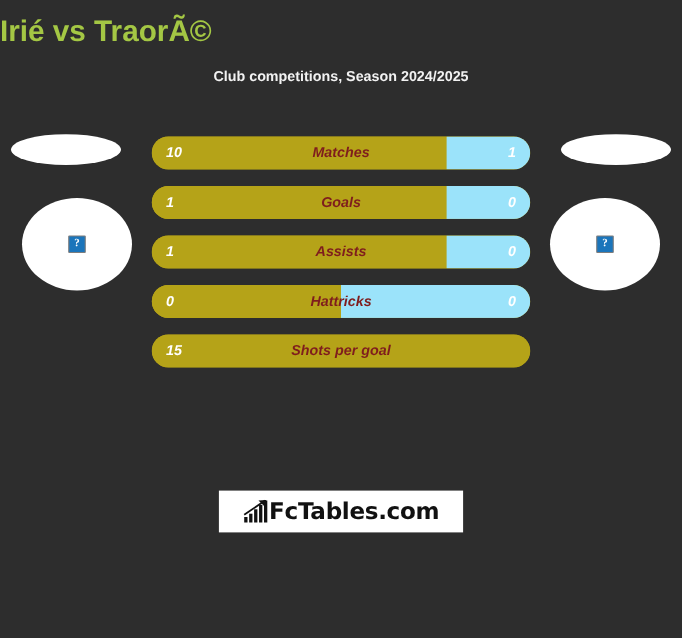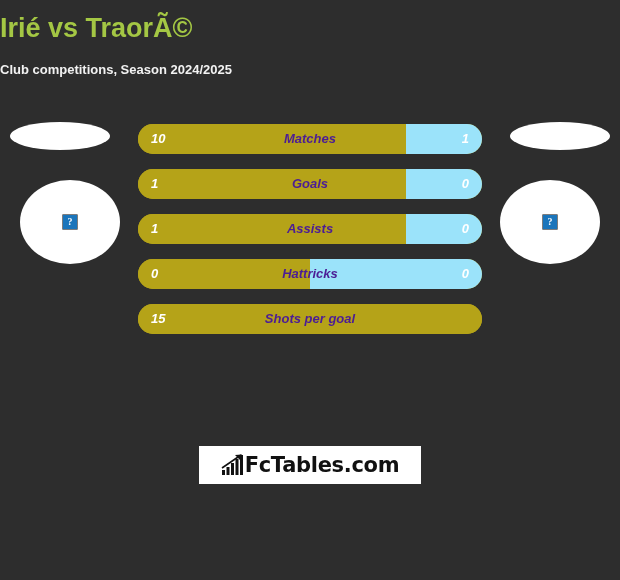--- a/index.html
+++ b/index.html
@@ -32,21 +32,21 @@
     color: #a4c744;
     letter-spacing: 0px;
     line-height: 32px;
     white-space: nowrap;
   }
   .subtitle {
     position: absolute;
     top: 62px;
     left: 0;
     width: 620px;
-    text-align: left;
+    text-align: center;
     font-size: 13px;
     font-weight: bold;
     color: #f2f2f2;
     line-height: 16px;
   }
 
   
   .side {
     position: absolute;
     top: 118px;
@@ -139,21 +139,21 @@
   .bar .lbl {
     position: absolute;
     top: 0;
     left: 0;
     width: 100%;
     height: 30px;
     line-height: 30px;
     text-align: center;
     font-size: 13px;
     font-weight: bold;
-    color: #4c1d95;
+    color: #7f1d1d;
   }
 
   
   .logo {
     position: absolute;
     top: 446px;
     left: 199px;
     width: 222px;
     height: 38px;
     background: #ffffff;

